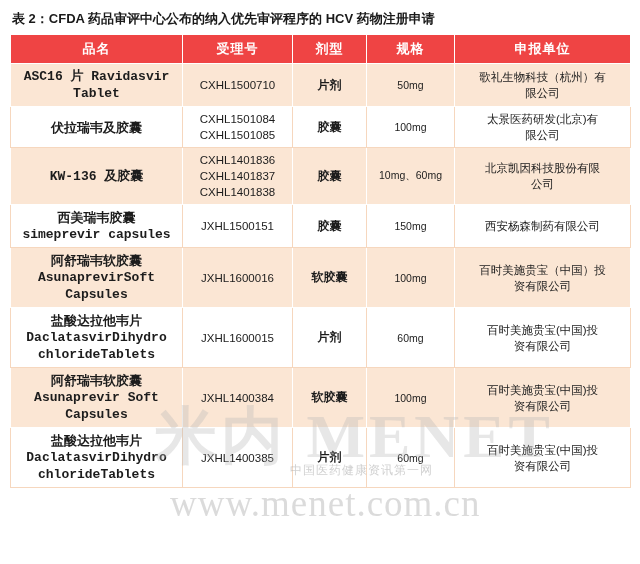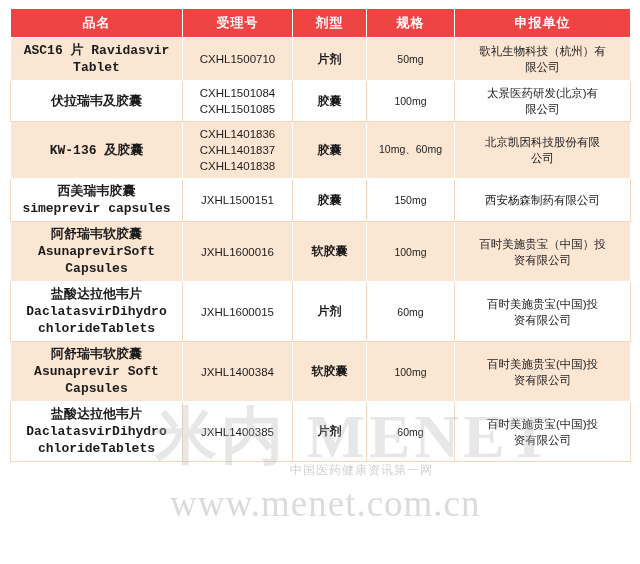--- a/index.html
+++ b/index.html
@@ -100,21 +100,21 @@
     border-color: #F6D7BE;
   }
   .c-name {
     font-size: 13px;
     font-weight: bold;
     line-height: 17px;
     font-family: "Liberation Mono", monospace;
     margin-top: 12px;
   }
   .c-name .cn {
-    font-family: Liberation Mono, monospace;
+    font-family: Liberation Serif, serif;
     font-weight: bold;
   }
   .c-approval {
     font-size: 11.5px;
     line-height: 16px;
     font-family: "Liberation Sans", sans-serif;
   }
   .c-form {
     font-size: 12px;
     font-weight: bold;
@@ -131,20 +131,21 @@
   .col3 { width: 74px; }
   .col4 { width: 88px; }
   .col5 { width: 176px; }
   .nm-line { display: block; }
 </style>
 </head>
 <body>
 
 <div class="page">
 
+  <div class="caption">表 2：CFDA 药品审评中心公布的纳入优先审评程序的 HCV 药物注册申请</div>
 
   <div class="watermark">
     <div class="wm-big">米内 MENET</div>
     <div class="wm-sub">中国医药健康资讯第一网</div>
     <div class="wm-url">www.menet.com.cn</div>
   </div>
 
   <table class="drug-table">
     <colgroup>
       <col class="col1">

